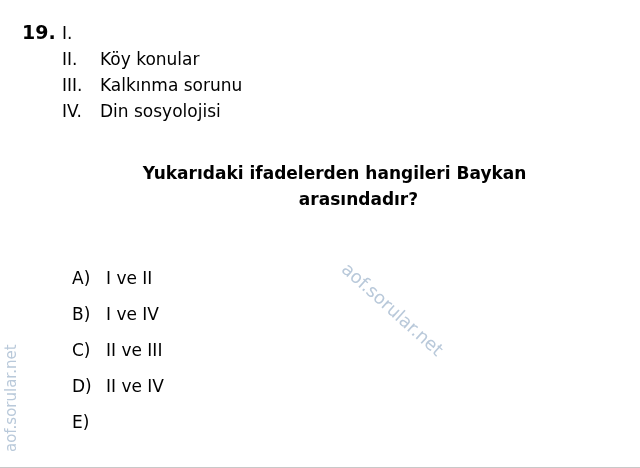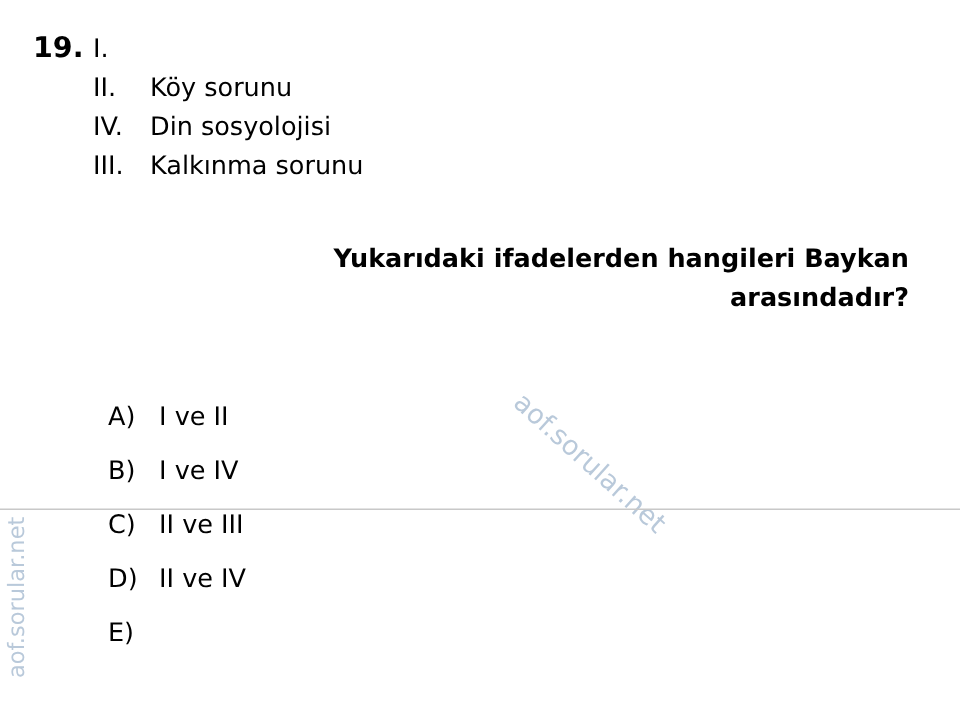--- a/index.html
+++ b/index.html
@@ -12,21 +12,21 @@
     background: #ffffff;
     font-family: "DejaVu Sans", sans-serif;
     color: #000000;
     position: relative;
     overflow: hidden;
   }
 
   .page {
     position: relative;
     width: 640px;
-    height: 340px;
+    height: 468px;
     box-sizing: border-box;
   }
 
   
   .q-number {
     position: absolute;
     left: 22px;
     top: 21px;
     font-size: 19px;
     font-weight: bold;
@@ -62,21 +62,21 @@
     left: 63px;
     top: 160px;
     width: 543px;
     font-size: 17px;
     font-weight: bold;
     line-height: 26px;
     text-align: justify;
     text-justify: inter-word;
   }
   .stem .last-line {
-    text-align: right;
+    text-align: center;
     margin-left: 48px;
   }
 
   
   .options {
     position: absolute;
     left: 72px;
     top: 268px;
     width: 400px;
   }
@@ -135,34 +135,34 @@
 <div class="page">
 
   <div class="q-number">19.</div>
 
   <div class="statements">
     <div class="statement">
       <span class="num">I.</span>
     </div>
     <div class="statement">
       <span class="num">II.</span>
-      <span class="txt">Köy sorunu</span>
+      <span class="txt">Köy konular</span>
+    </div>
+    <div class="statement">
+      <span class="num">III.</span>
+      <span class="txt">Kalkınma sorunu</span>
     </div>
     <div class="statement">
       <span class="num">IV.</span>
       <span class="txt">Din sosyolojisi</span>
     </div>
-    <div class="statement">
-      <span class="num">III.</span>
-      <span class="txt">Kalkınma sorunu</span>
-    </div>
   </div>
 
   <div class="stem">
-    <div style="display:flex; justify-content:flex-end;">
+    <div style="display:flex; justify-content:center;">
       <span>Yukarıdaki ifadelerden hangileri Baykan</span>
     </div>
     <div class="last-line">
       <span>arasındadır?</span>
     </div>
   </div>
 
   <div class="options">
     <div class="option">
       <span class="letter">A)</span>

